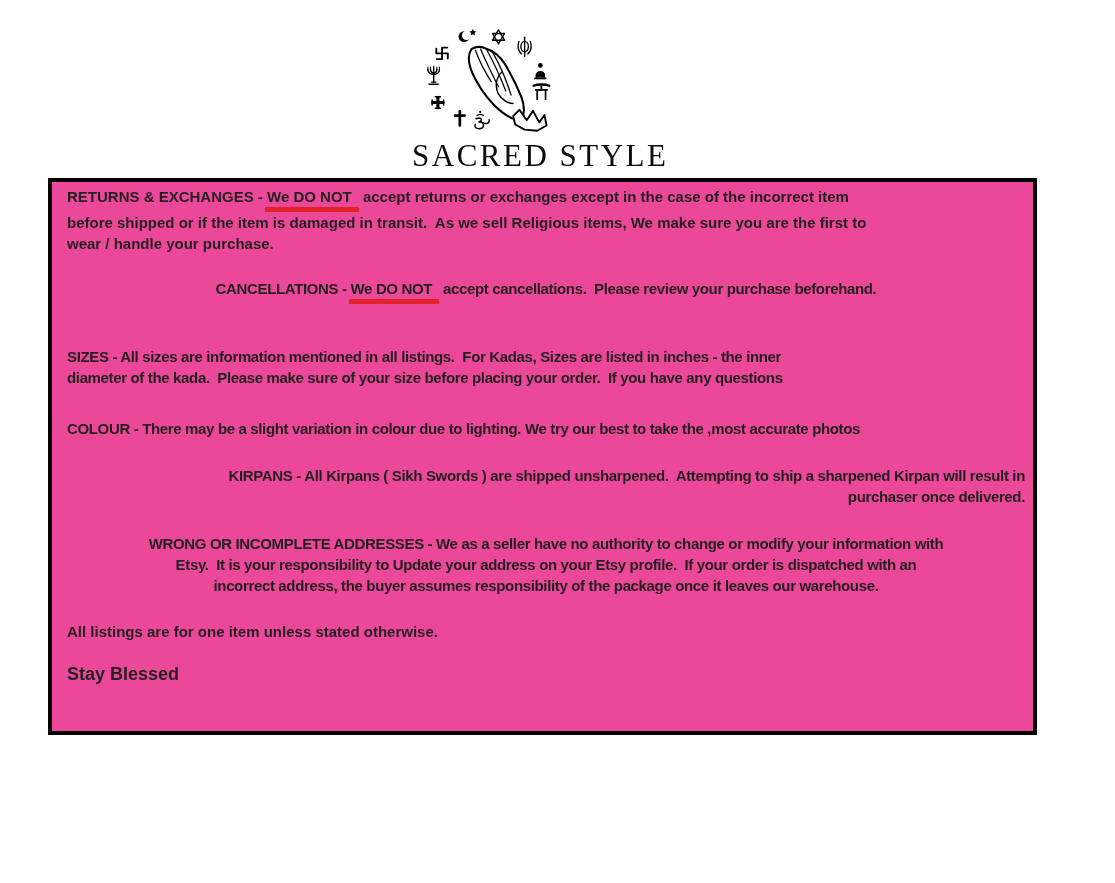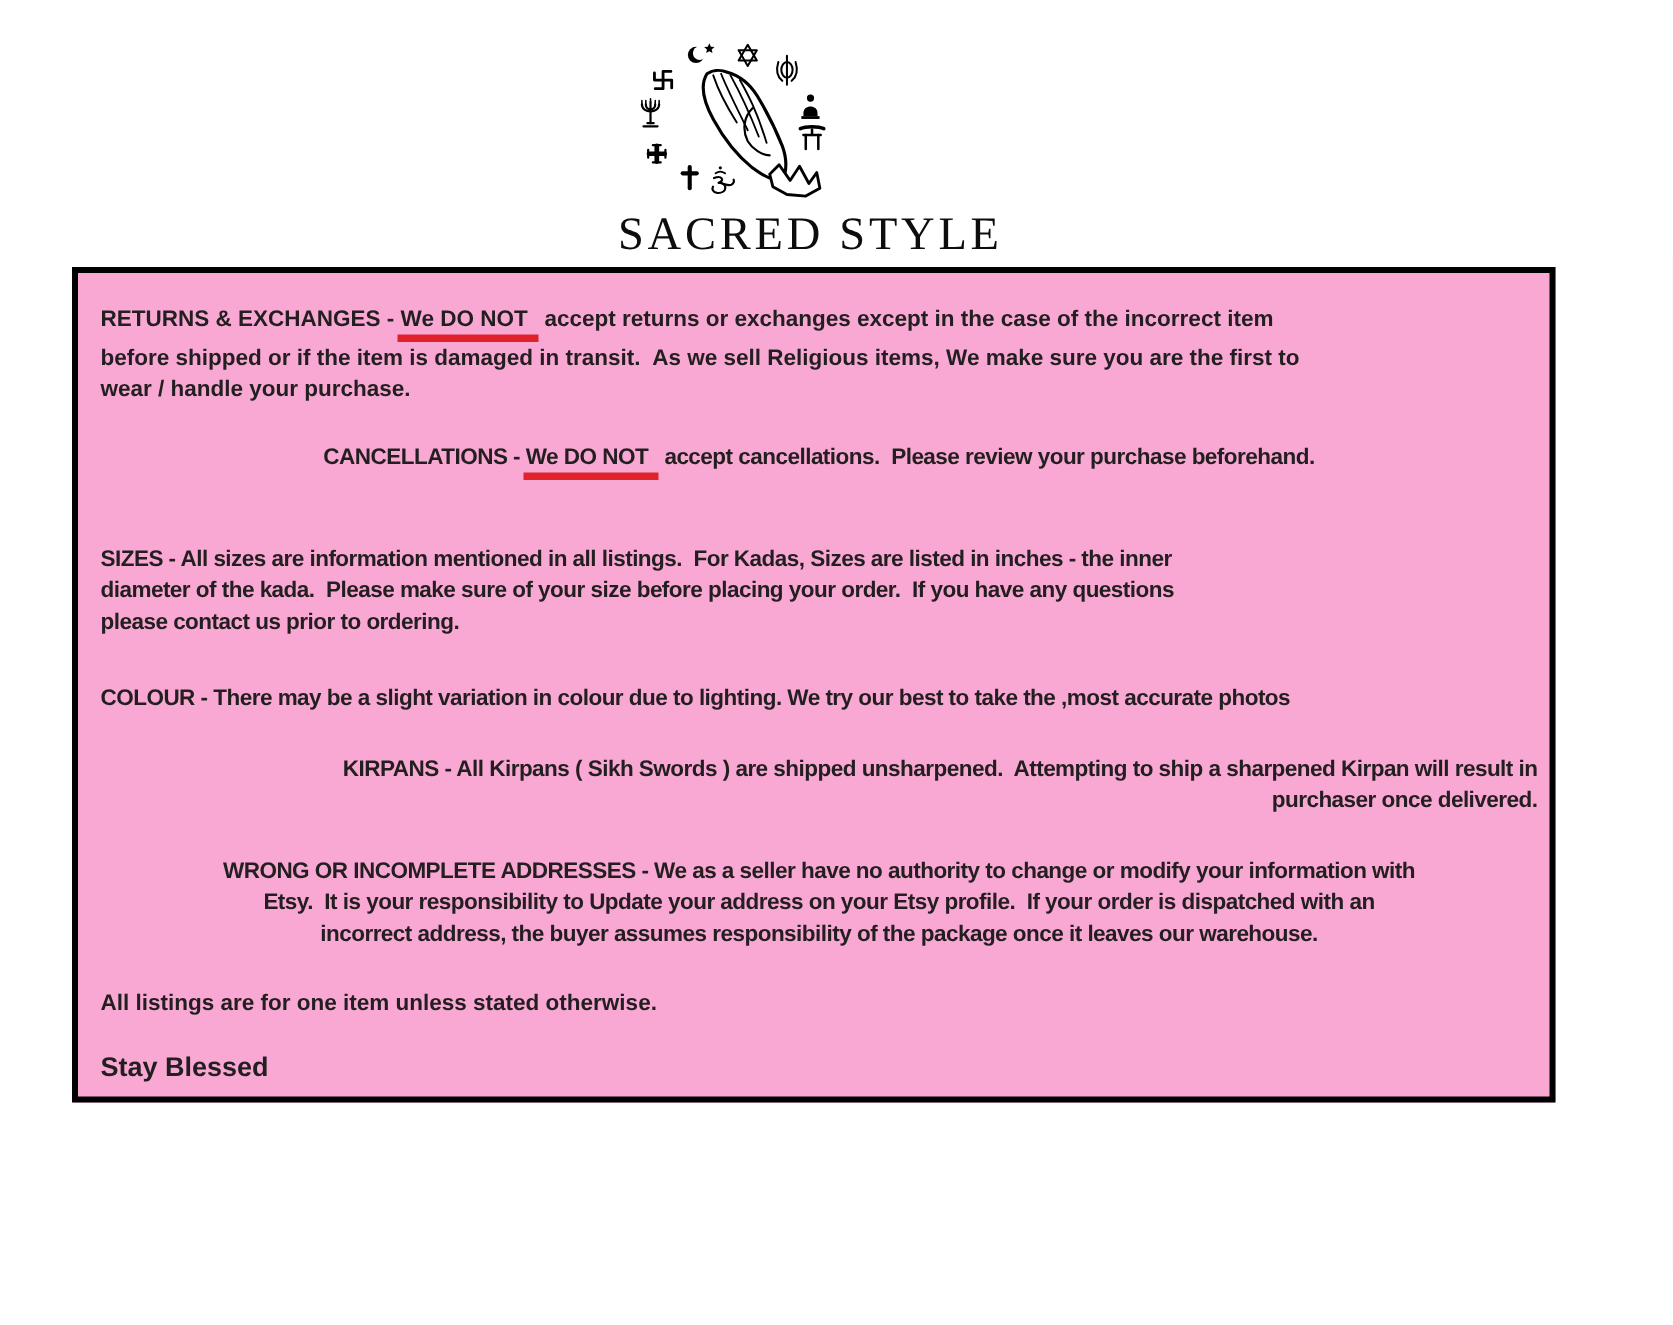--- a/index.html
+++ b/index.html
@@ -28,22 +28,22 @@
     color: #0d0d0d;
     white-space: nowrap;
   }
 
   
   .policy-box {
     position: absolute;
     left: 48px; top: 178px;
     width: 989px; height: 557px;
     border: 4px solid #000000;
-    background: #f9a8d4;
-    padding: 20px 8px 0 15px;
+    background: #ec4899;
+    padding: 4px 8px 0 15px;
     overflow: hidden;
   }
   .para {
     color: #231f20;
     font-weight: bold;
     font-size: 15px;
     line-height: 21px;
     margin-bottom: 24px;
   }
   .pline { white-space: pre; }
@@ -157,21 +157,20 @@
         <div class="pline"><span>RETURNS &amp; EXCHANGES - </span><span class="red-underline">We DO NOT</span><span> accept returns or exchanges except in the case of the incorrect item</span></div>
         <div class="pline"><span>before shipped or if the item is damaged in transit.  As we sell Religious items, We make sure you are the first to</span></div>
         <div class="pline"><span>wear / handle your purchase.</span></div>
       </div>
       <div class="para para-cancellations">
         <div class="pline"><span>CANCELLATIONS - </span><span class="red-underline">We DO NOT</span><span> accept cancellations.  Please review your purchase beforehand.</span></div>
       </div>
       <div class="para para-sizes">
         <div class="pline"><span>SIZES - All sizes are information mentioned in all listings.  For Kadas, Sizes are listed in inches - the inner</span></div>
         <div class="pline"><span>diameter of the kada.  Please make sure of your size before placing your order.  If you have any questions</span></div>
-        <div class="pline"><span>please contact us prior to ordering.</span></div>
       </div>
       <div class="para para-colour">
         <div class="pline"><span>COLOUR - There may be a slight variation in colour due to lighting. We try our best to take the ,most accurate photos</span></div>
       </div>
       <div class="para para-kirpans">
         <div class="pline"><span>KIRPANS - All Kirpans ( Sikh Swords ) are shipped unsharpened.  Attempting to ship a sharpened Kirpan will result in</span></div>
         <div class="pline"><span>purchaser once delivered.</span></div>
       </div>
       <div class="para para-addresses">
         <div class="pline"><span>WRONG OR INCOMPLETE ADDRESSES - We as a seller have no authority to change or modify your information with</span></div>

